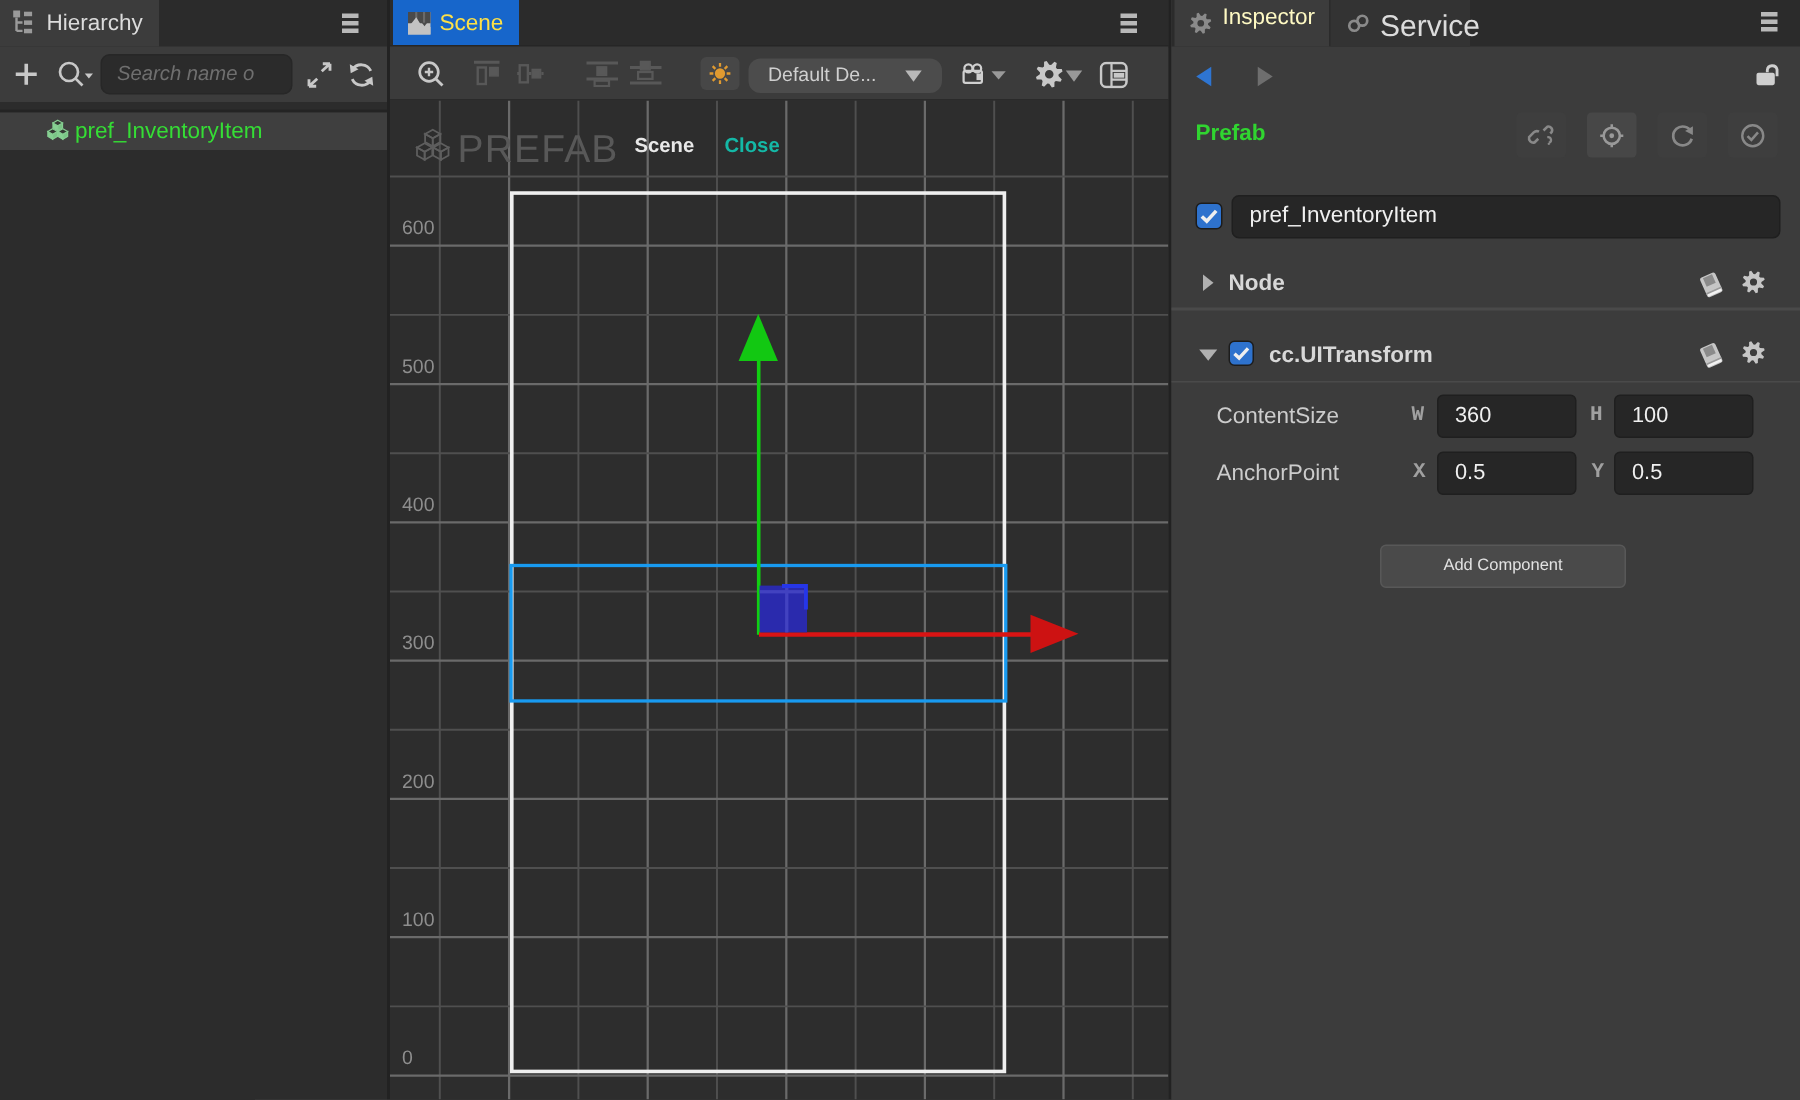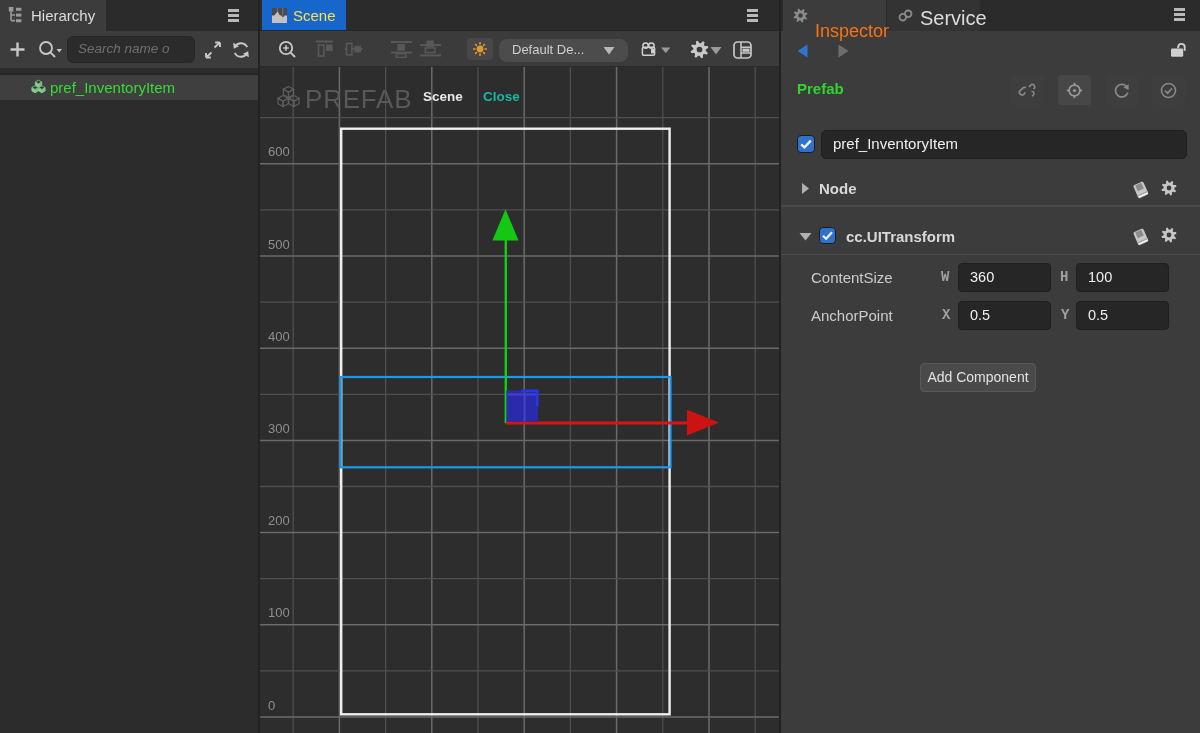--- a/index.html
+++ b/index.html
@@ -205,21 +205,21 @@
       </div>
     </div>
     <div class="abs" style="left:779px;top:0;width:2px;height:733px;background:#222"></div>
     <div class="abs" style="left:781px;top:0;width:419px;height:733px;background:#3c3c3c">
       <div class="abs" style="left:0;top:0;width:419px;height:31px;background:#2b2b2b"></div>
       <div class="abs" style="left:2px;top:0;width:103px;height:31px;background:#3c3c3c"></div>
       <div class="abs" style="left:106px;top:0;width:93px;height:31px;background:#333333"></div>
       <div class="abs" style="left:12px;top:8px"><svg width="15" height="15" viewBox="0 0 15 15">
           <path d="M14.08,10.23 L13.42,11.46 L11.00,11.00 L10.25,11.62 L10.23,14.08 L8.89,14.49 L7.50,12.45 L6.53,12.35 L4.77,14.08 L3.54,13.42 L4.00,11.00 L3.38,10.25 L0.92,10.23 L0.51,8.89 L2.55,7.50 L2.65,6.53 L0.92,4.77 L1.58,3.54 L4.00,4.00 L4.75,3.38 L4.77,0.92 L6.11,0.51 L7.50,2.55 L8.47,2.65 L10.23,0.92 L11.46,1.58 L11.00,4.00 L11.62,4.75 L14.08,4.77 L14.49,6.11 L12.45,7.50 L12.35,8.47 Z M9.75,7.50 A2.25,2.25 0 1 0 5.25,7.50 A2.25,2.25 0 1 0 9.75,7.50 Z" fill="#8a8a8a" fill-rule="evenodd"></path>
         </svg></div>
-      <div class="abs" style="left:34px;top:21px;font-size:18px;color:#f97316">Inspector</div>
+      <div class="abs" style="left:34px;top:3px;font-size:15px;color:#fef9c3">Inspector</div>
       <svg class="abs" style="left:116px;top:8px" width="17" height="15" viewBox="0 0 17 15">
 <circle cx="5.8" cy="9.2" r="3.3" fill="none" stroke="#8a8a8a" stroke-width="1.8"></circle>
 <circle cx="11.2" cy="5.8" r="3.3" fill="none" stroke="#8a8a8a" stroke-width="1.8"></circle>
 </svg>
       <div class="abs" style="left:139px;top:7px;font-size:20px;color:#dcdcdc">Service</div>
       <div style="position:absolute;left:393px;top:8px;width:11px;height:13px">
         <div style="position:absolute;top:0;width:11px;height:2.6px;background:#b8b8b8"></div>
         <div style="position:absolute;top:5px;width:11px;height:2.6px;background:#b8b8b8"></div>
         <div style="position:absolute;top:10px;width:11px;height:2.6px;background:#b8b8b8"></div>
       </div>
@@ -305,14 +305,14 @@
       <div class="abs" style="left:279px;top:269px;font-size:14px;color:#a0a0a0;font-family:'Liberation Mono',monospace;font-weight:bold">H</div>
       <div class="abs" style="left:295px;top:263px;width:93px;height:29px;background:#262626;border-radius:4px;border:1px solid #1f1f1f"></div>
       <div class="abs" style="left:307px;top:269px;font-size:14.5px;color:#f0f0f0">100</div>
       <div class="abs" style="left:30px;top:307px;font-size:15px;color:#cccccc">AnchorPoint</div>
       <div class="abs" style="left:161px;top:307px;font-size:14px;color:#a0a0a0;font-family:'Liberation Mono',monospace;font-weight:bold">X</div>
       <div class="abs" style="left:177px;top:301px;width:93px;height:29px;background:#262626;border-radius:4px;border:1px solid #1f1f1f"></div>
       <div class="abs" style="left:189px;top:307px;font-size:14.5px;color:#f0f0f0">0.5</div>
       <div class="abs" style="left:280px;top:307px;font-size:14px;color:#a0a0a0;font-family:'Liberation Mono',monospace;font-weight:bold">Y</div>
       <div class="abs" style="left:295px;top:301px;width:93px;height:29px;background:#262626;border-radius:4px;border:1px solid #1f1f1f"></div>
       <div class="abs" style="left:307px;top:307px;font-size:14.5px;color:#f0f0f0">0.5</div>
-      <div class="abs" style="left:139px;top:363px;width:116px;height:29px;background:#4a4a4a;border-radius:4px;border:1px solid #585858;text-align:center;line-height:27px;font-size:14px;color:#e2e2e2">Add Component</div>
+      <div class="abs" style="left:139px;top:363px;width:164px;height:29px;background:#4a4a4a;border-radius:4px;border:1px solid #585858;text-align:center;line-height:27px;font-size:11px;color:#e2e2e2">Add Component</div>
     </div>
   </div>
 </body></html>

